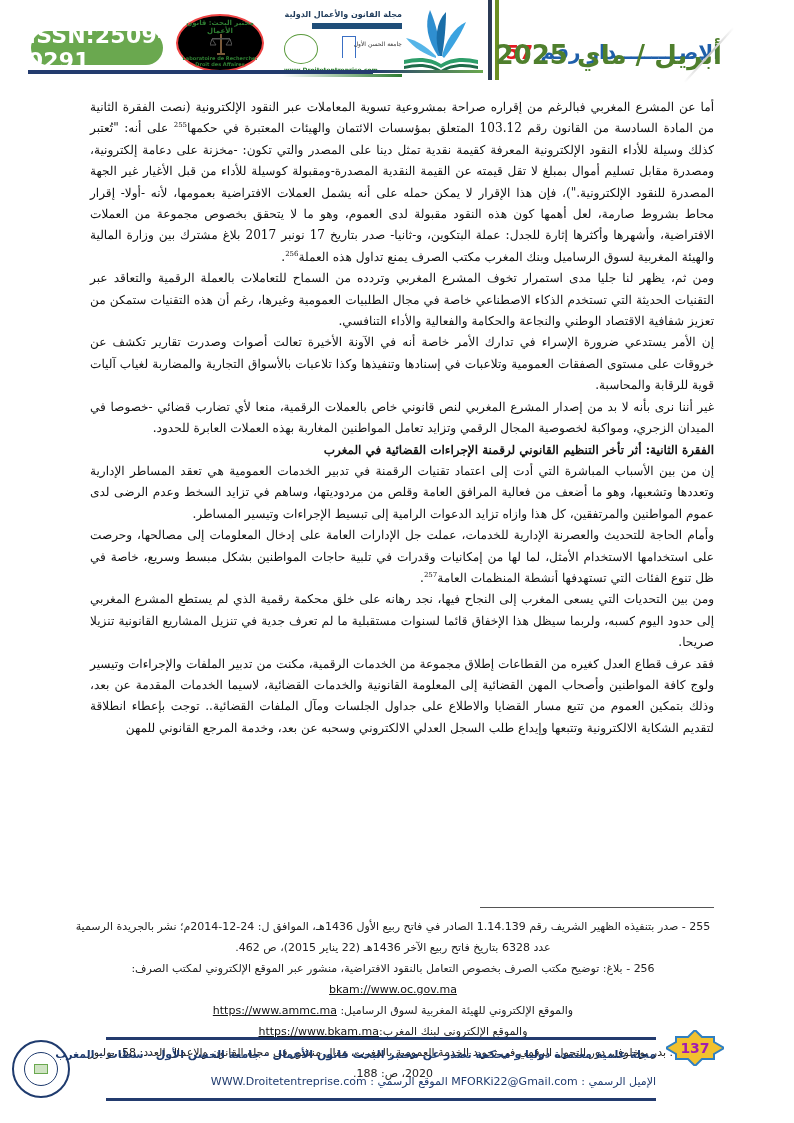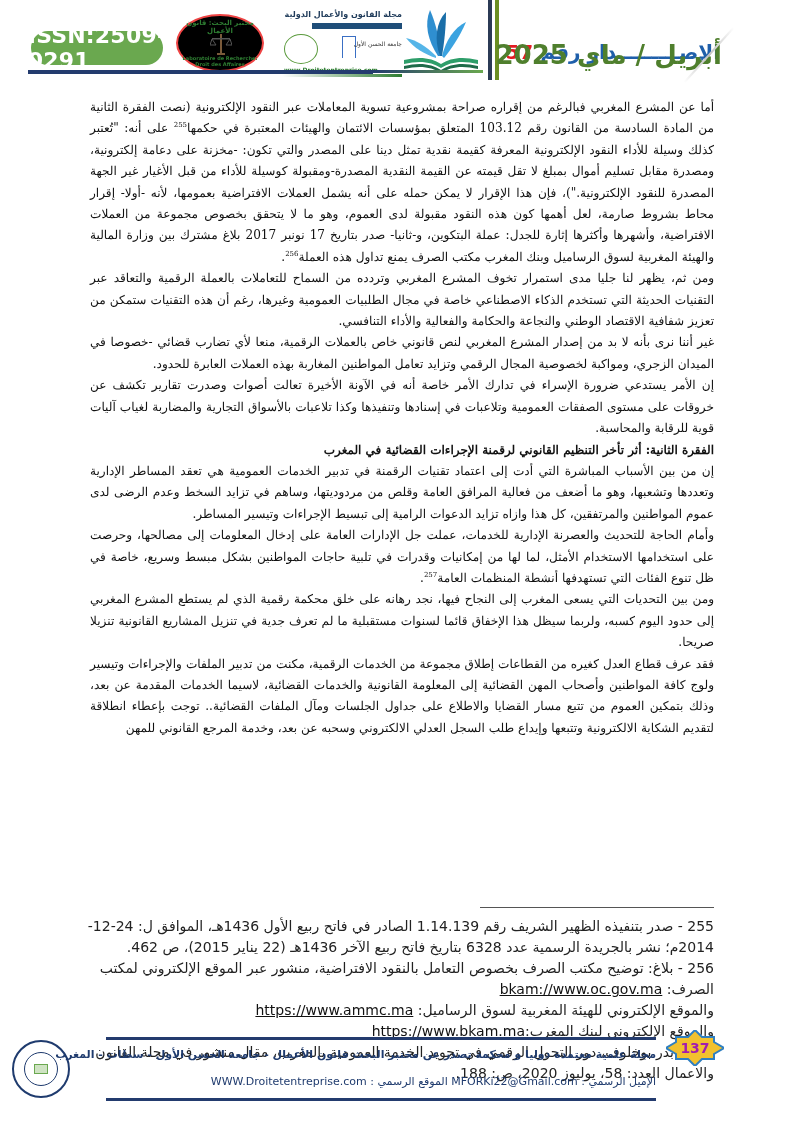--- a/index.html
+++ b/index.html
@@ -91,22 +91,22 @@
     .content sup { font-size: 7px; line-height: 0; vertical-align: super; }
     .content h3 {
       font-family: "DejaVu Serif", serif; font-weight: bold; font-size: 12px; line-height: 21.4px; margin: 0;
     }
 
     
     .fn-rule {
       position: absolute; left: 480px; top: 907px; width: 234px; height: 1px; background: #555;
     }
     .footnotes {
-      position: absolute; left: 72px; top: 916px; width: 642px; direction: rtl; text-align: right;
-      font-family: "DejaVu Sans", sans-serif; font-size: 14px; line-height: 21px; color: #222;
+      position: absolute; left: 72px; top: 916px; width: 642px; direction: rtl; text-align: center;
+      font-family: "DejaVu Sans", sans-serif; font-size: 11px; line-height: 21px; color: #222;
     }
     .footnotes p { margin: 0; }
     .footnotes .link { text-decoration: underline; color: #111; direction: ltr; unicode-bidi: embed; }
 
     
     .footer-rule-top { position: absolute; left: 106px; top: 1037px; width: 550px; height: 3px; background: #233b6e; }
     .footer-rule-bot { position: absolute; left: 106px; top: 1098px; width: 550px; height: 3px; background: #233b6e; }
     .footer-line1 {
       position: absolute; left: 106px; top: 1048px; width: 550px; direction: rtl; text-align: right;
       font-size: 11px; font-weight: bold; color: #1f3b6e; white-space: nowrap;
@@ -186,22 +186,22 @@
 
   <div class="header-rule"></div>
   <div class="header-rule-green"></div>
 </div>
 
 <div class="content">
   <p>
     <span>أما عن المشرع المغربي فبالرغم من إقراره صراحة بمشروعية تسوية المعاملات عبر النقود الإلكترونية (نصت الفقرة الثانية من المادة السادسة من القانون رقم 103.12 المتعلق بمؤسسات الائتمان والهيئات المعتبرة في حكمها</span><sup>255</sup><span> على أنه: "تُعتبر كذلك وسيلة للأداء النقود الإلكترونية المعرفة كقيمة نقدية تمثل دينا على المصدر والتي تكون: -مخزنة على دعامة إلكترونية، ومصدرة مقابل تسليم أموال بمبلغ لا تقل قيمته عن القيمة النقدية المصدرة-ومقبولة كوسيلة للأداء من قبل الأغيار غير الجهة المصدرة للنقود الإلكترونية.")، فإن هذا الإقرار لا يمكن حمله على أنه يشمل العملات الافتراضية بعمومها، لأنه -أولا- إقرار محاط بشروط صارمة، لعل أهمها كون هذه النقود مقبولة لدى العموم، وهو ما لا يتحقق بخصوص مجموعة من العملات الافتراضية، وأشهرها وأكثرها إثارة للجدل: عملة البتكوين، و-ثانيا- صدر بتاريخ 17 نونبر 2017 بلاغ مشترك بين وزارة المالية والهيئة المغربية لسوق الرساميل وبنك المغرب مكتب الصرف يمنع تداول هذه العملة</span><sup>256</sup><span>.</span>
   </p>
   <p>ومن ثم، يظهر لنا جليا مدى استمرار تخوف المشرع المغربي وتردده من السماح للتعاملات بالعملة الرقمية والتعاقد عبر التقنيات الحديثة التي تستخدم الذكاء الاصطناعي خاصة في مجال الطلبيات العمومية وغيرها، رغم أن هذه التقنيات ستمكن من تعزيز شفافية الاقتصاد الوطني والنجاعة والحكامة والفعالية والأداء التنافسي.</p>
+  <p>إن الأمر يستدعي ضرورة الإسراء في تدارك الأمر خاصة أنه في الآونة الأخيرة تعالت أصوات وصدرت تقارير تكشف عن خروقات على مستوى الصفقات العمومية وتلاعبات في إسنادها وتنفيذها وكذا تلاعبات بالأسواق التجارية والمضاربة لغياب آليات قوية للرقابة والمحاسبة.</p>
   <p>غير أننا نرى بأنه لا بد من إصدار المشرع المغربي لنص قانوني خاص بالعملات الرقمية، منعا لأي تضارب قضائي -خصوصا في الميدان الزجري، ومواكبة لخصوصية المجال الرقمي وتزايد تعامل المواطنين المغاربة بهذه العملات العابرة للحدود.</p>
-  <p>إن الأمر يستدعي ضرورة الإسراء في تدارك الأمر خاصة أنه في الآونة الأخيرة تعالت أصوات وصدرت تقارير تكشف عن خروقات على مستوى الصفقات العمومية وتلاعبات في إسنادها وتنفيذها وكذا تلاعبات بالأسواق التجارية والمضاربة لغياب آليات قوية للرقابة والمحاسبة.</p>
   <h3>الفقرة الثانية: أثر تأخر التنظيم القانوني لرقمنة الإجراءات القضائية في المغرب</h3>
   <p>إن من بين الأسباب المباشرة التي أدت إلى اعتماد تقنيات الرقمنة في تدبير الخدمات العمومية هي تعقد المساطر الإدارية وتعددها وتشعبها، وهو ما أضعف من فعالية المرافق العامة وقلص من مردوديتها، وساهم في تزايد السخط وعدم الرضى لدى عموم المواطنين والمرتفقين، كل هذا وازاه تزايد الدعوات الرامية إلى تبسيط الإجراءات وتيسير المساطر.</p>
   <p>
     <span> وأمام الحاجة للتحديث والعصرنة الإدارية للخدمات، عملت جل الإدارات العامة على إدخال المعلومات إلى مصالحها، وحرصت على استخدامها الاستخدام الأمثل، لما لها من إمكانيات وقدرات في تلبية حاجات المواطنين بشكل مبسط وسريع، خاصة في ظل تنوع الفئات التي تستهدفها أنشطة المنظمات العامة</span><sup>257</sup><span>.</span>
   </p>
   <p>ومن بين التحديات التي يسعى المغرب إلى النجاح فيها، نجد رهانه على خلق محكمة رقمية الذي لم يستطع المشرع المغربي إلى حدود اليوم كسبه، ولربما سيظل هذا الإخفاق قائما لسنوات مستقبلية ما لم تعرف جدية في تنزيل المشاريع القانونية تنزيلا صريحا.</p>
   <p>فقد عرف قطاع العدل كغيره من القطاعات إطلاق مجموعة من الخدمات الرقمية، مكنت من تدبير الملفات والإجراءات وتيسير ولوج كافة المواطنين وأصحاب المهن القضائية إلى المعلومة القانونية والخدمات القضائية، لاسيما الخدمات المقدمة عن بعد، وذلك بتمكين العموم من تتبع مسار القضايا والاطلاع على جداول الجلسات ومآل الملفات القضائية.. توجت بإعطاء انطلاقة لتقديم الشكاية الالكترونية وتتبعها وإيداع طلب السجل العدلي الالكتروني وسحبه عن بعد، وخدمة المرجع القانوني للمهن</p>
 </div>
 
 <div class="fn-rule"></div>

